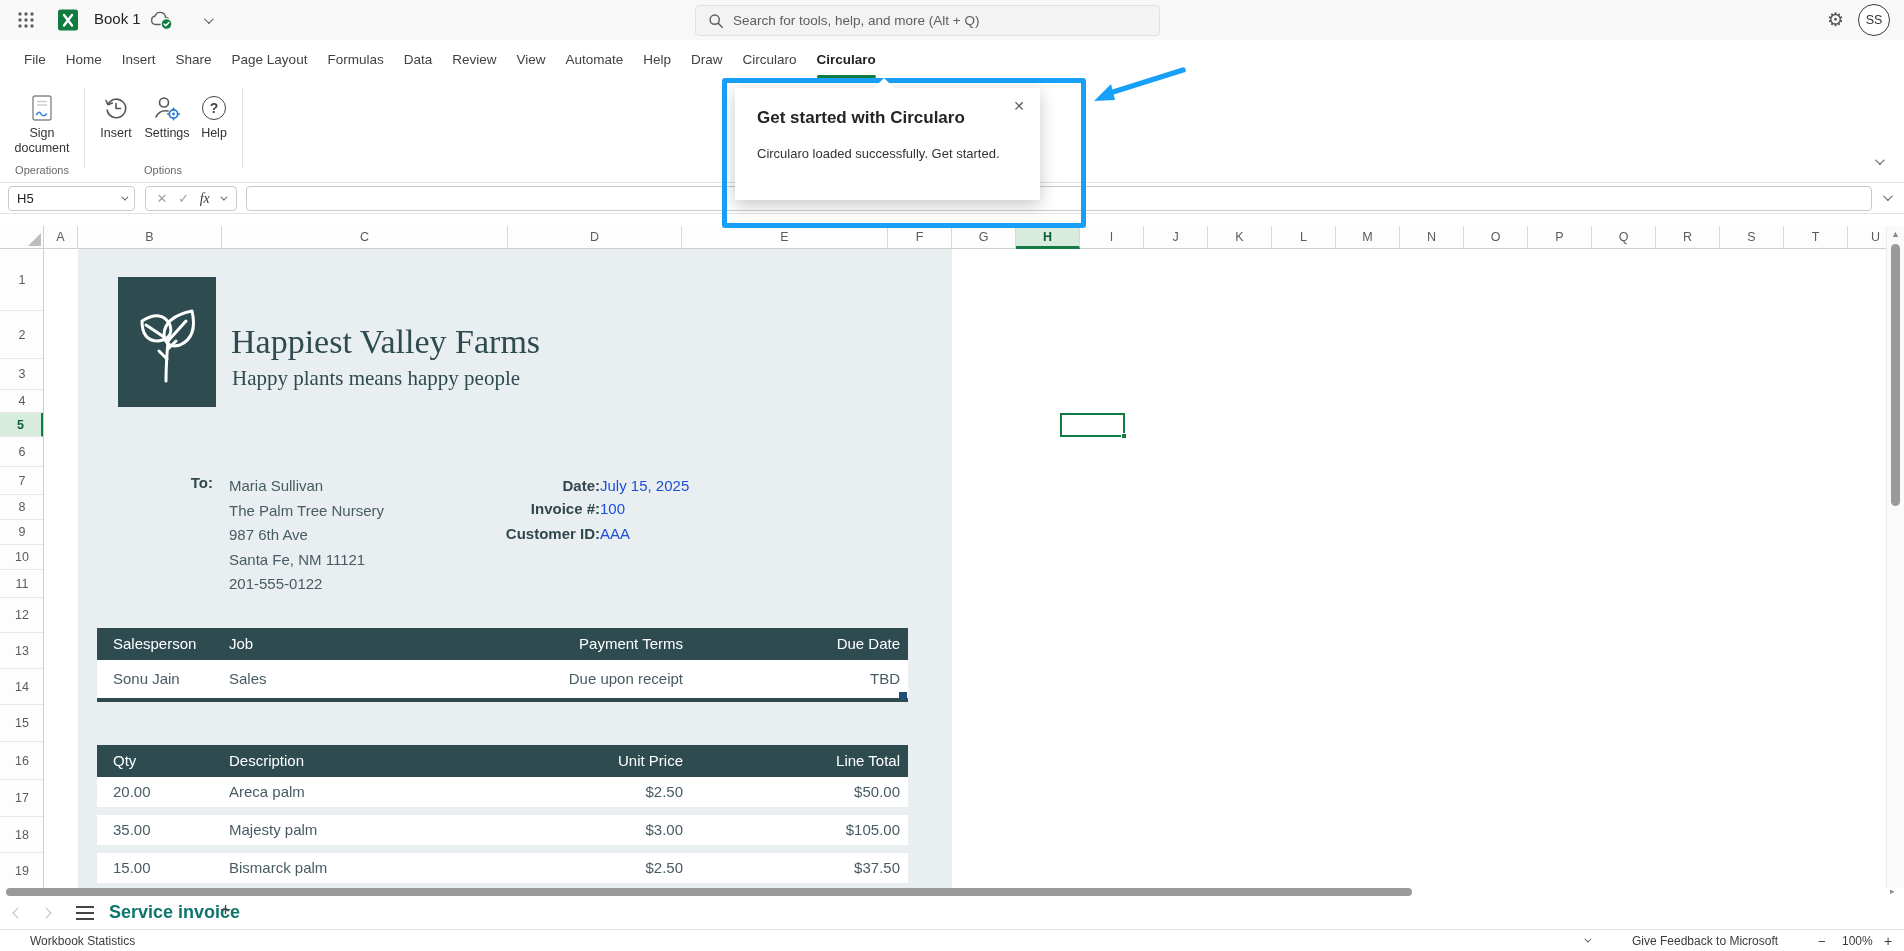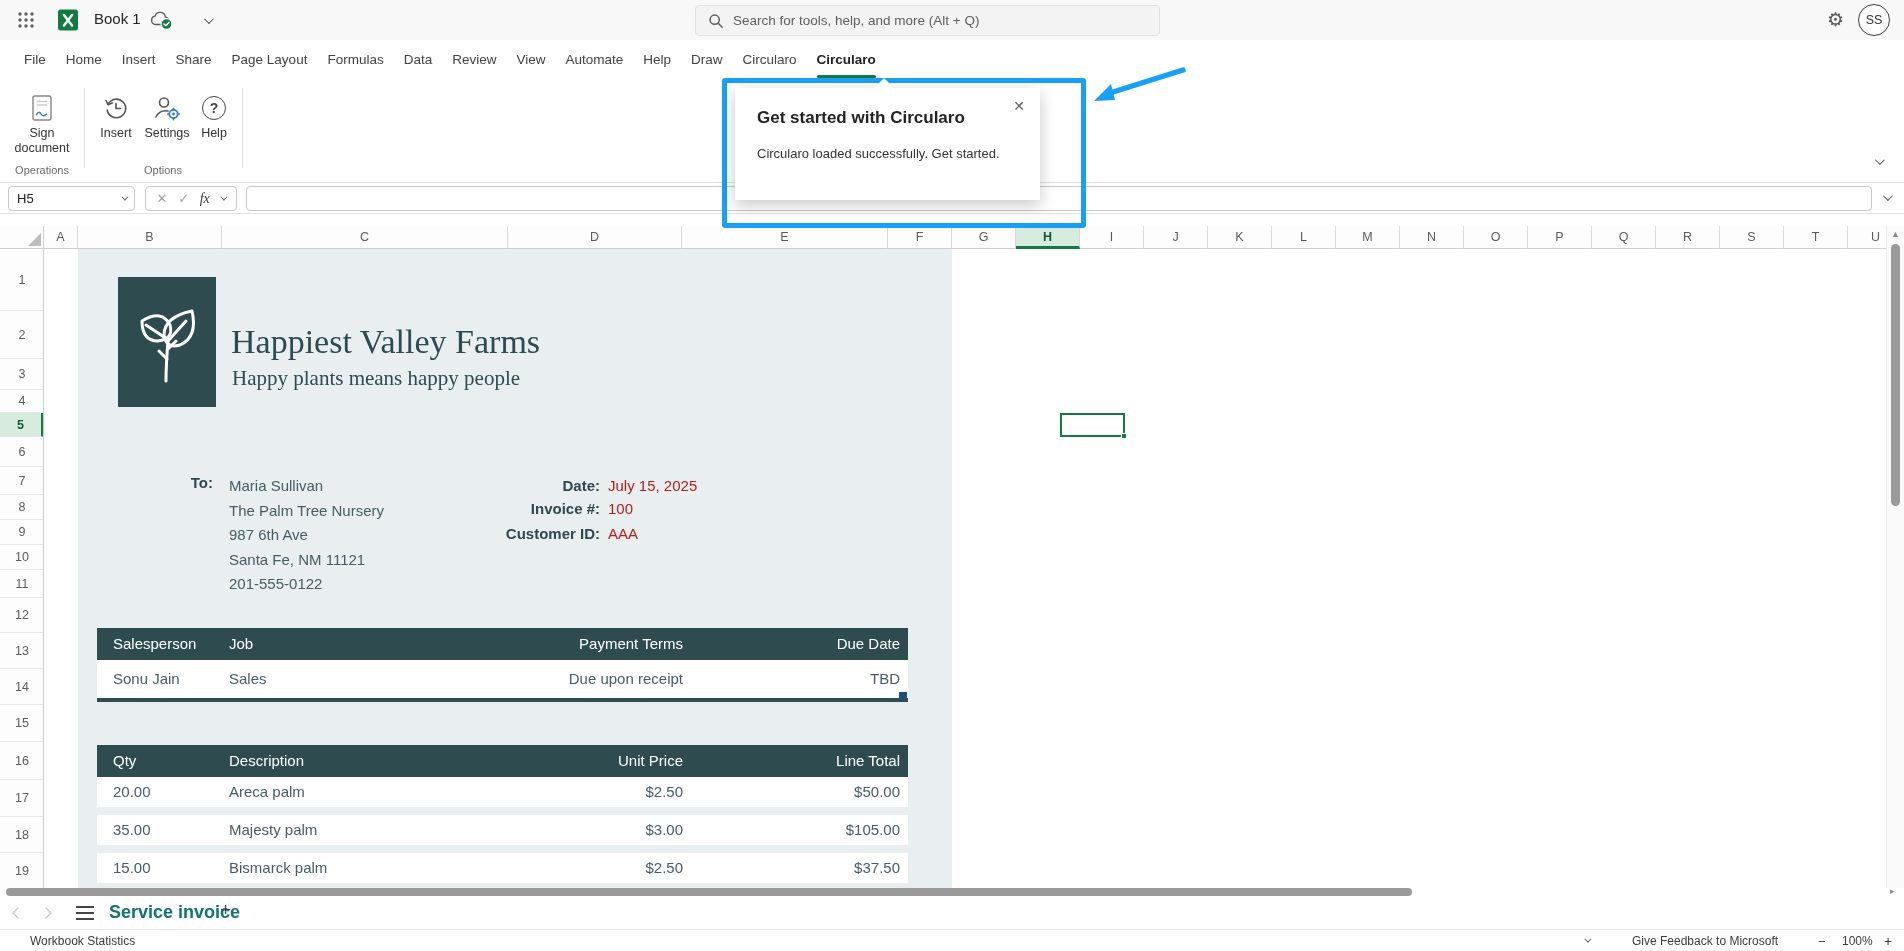--- a/index.html
+++ b/index.html
@@ -67,21 +67,21 @@
   #inv-logo{left:118px;top:277px;width:98px;height:130px;background:var(--invoice-teal,#2E4B50);display:flex;align-items:center;justify-content:center}
   #inv-company{left:231px;top:323px;font-family:"Liberation Serif",serif;font-size:34px;color:var(--invoice-teal,#2E4B50)}
   #inv-tagline{left:232px;top:366px;font-family:"Liberation Serif",serif;font-size:21px;color:var(--invoice-teal,#2E4B50)}
   #inv-title{left:693px;top:318px;width:184px;text-align:right;font-family:"Liberation Serif",serif;font-size:54px;color:var(--invoice-teal,#2E4B50)}
   #inv-to-label{left:150px;top:474px;width:63px;text-align:right;font-size:15px;font-weight:bold;color:#31474e}
   #to-lines{left:229px;top:474px}
   .to-line{height:24.6px;line-height:24.6px;font-size:15px;color:#475c63}
   #meta-rows{left:380px;top:474px;width:500px}
   .meta-row{position:absolute;left:0;width:500px;height:23px;line-height:23px}
   .meta-label{display:inline-block;width:220px;text-align:right;font-size:15px;font-weight:bold;color:#31474e}
-  .meta-value{margin-left:8px;font-size:15px;color:#b91c1c}
+  .meta-value{margin-left:0;font-size:15px;color:#1d4ed8}
   .inv-table{position:absolute;left:97px;width:811px}
   .tbl-header{position:absolute;left:0;width:811px;height:32px;background:var(--invoice-teal,#2E4B50)}
   .tbl-header span{position:absolute;font-size:15px;font-weight:normal;color:#fff}
   .tbl-row{position:absolute;left:0;width:811px;background:#fff}
   .tbl-row span{position:absolute;font-size:15px;color:#475c63}
   #sales-bottom{position:absolute;left:0;top:70px;width:811px;height:4px;background:var(--invoice-teal,#2E4B50)}
   #sales-corner{position:absolute;left:802px;top:64px;width:8px;height:8px;background:#1F4E79}
 
   
   #sel-cell{left:1060px;top:413px;width:65px;height:24px;border:2px solid var(--selection-green,#107C41);background:transparent;z-index:5}

